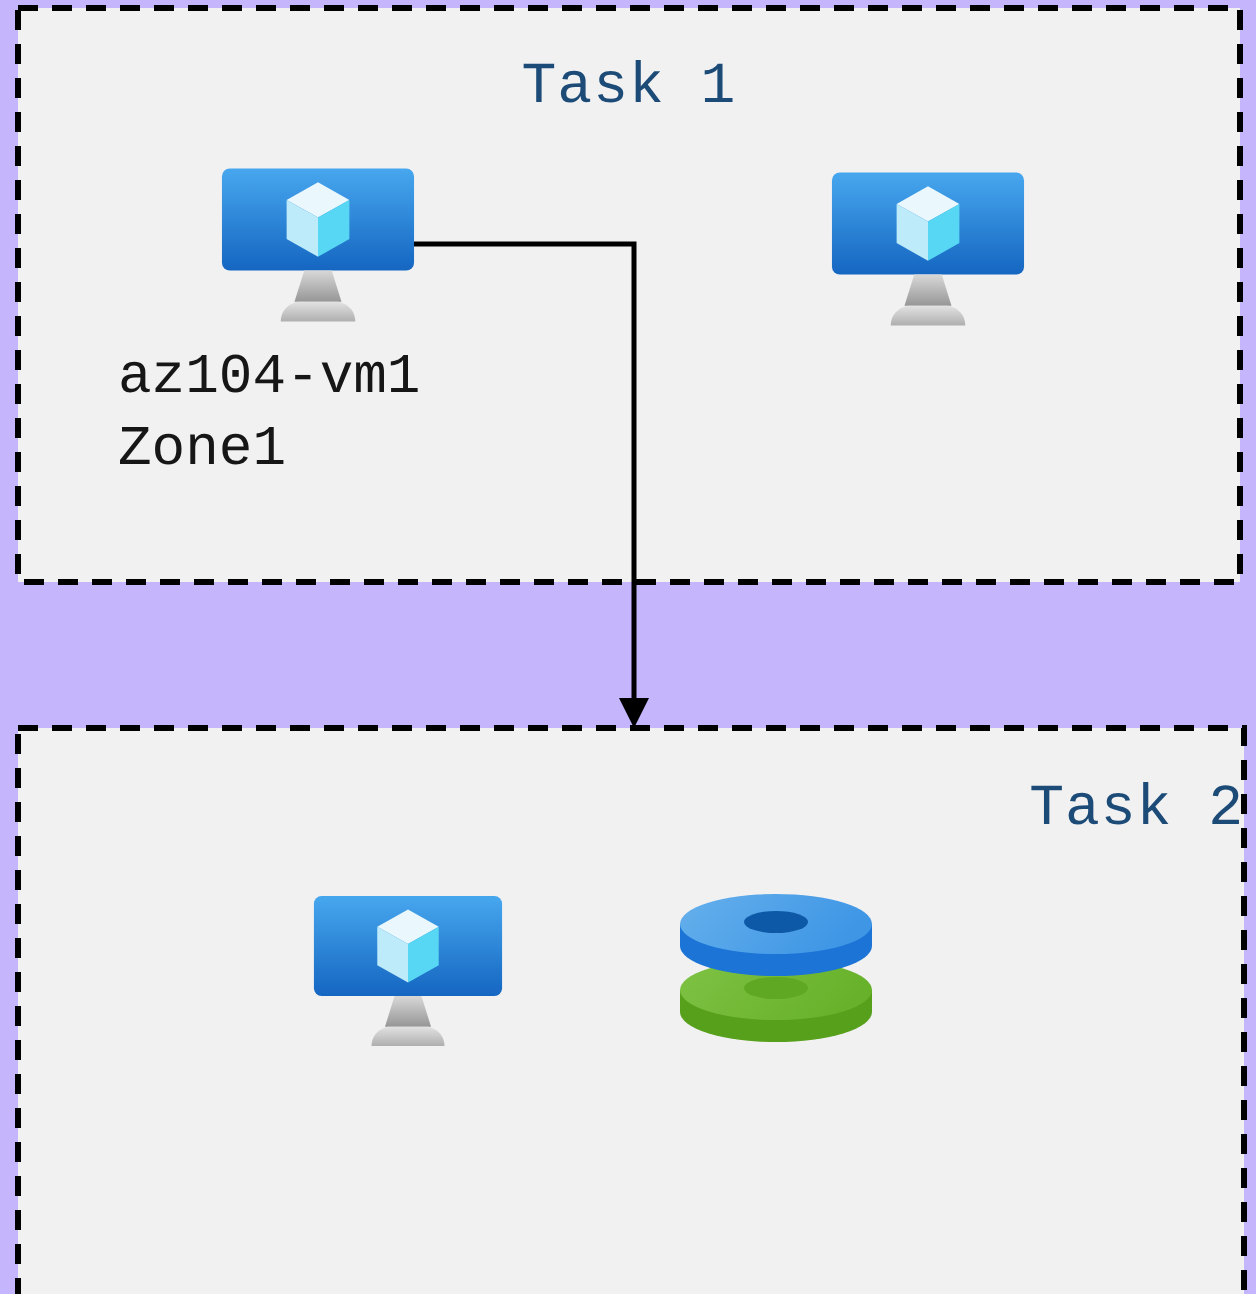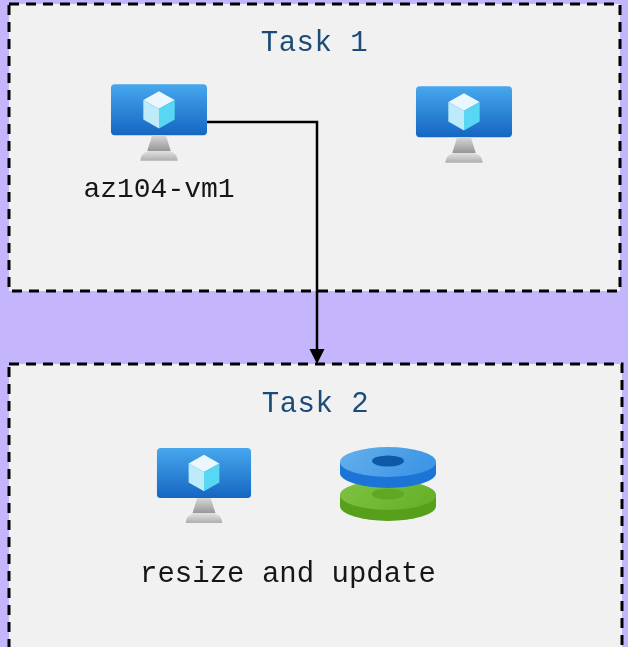--- a/index.html
+++ b/index.html
@@ -10,21 +10,21 @@
     font-family:Liberation Mono, monospace;
     overflow:hidden;
   }
   .layer{position:absolute;left:0;top:0;width:628px;height:654px;}
   .abs{position:absolute;}
   .task-title{
     width:613px;text-align:center;
     font-size:29px;color:#1C4B77;letter-spacing:0.5px;
   }
   .vm-label{
-    text-align:center;
+    text-align:left;
     font-size:28px;line-height:36px;color:#161616;
   }
   .vm-label span{display:block;}
   .caption{
     width:560px;text-align:center;
     font-size:29px;color:#161616;
   }
   svg{display:block;}
 </style>
 </head>
@@ -77,31 +77,32 @@
 
   <div class="abs task-title" style="left:8px;top:27px;">Task 1</div>
 
   <div class="abs" style="left:110px;top:84px;">
     <svg width="98" height="77" viewBox="0 0 100 78">
       <use href="#vm-icon-def"></use>
     </svg>
   </div>
   <div class="abs vm-label" style="left:59px;top:172px;width:200px;">
     <span>az104-vm1</span>
+    <span>Zone1</span>
   </div>
 
   <div class="abs" style="left:415px;top:86px;">
     <svg width="98" height="77" viewBox="0 0 100 78">
       <use href="#vm-icon-def"></use>
     </svg>
   </div>
   <div class="abs vm-label" style="left:364px;top:172px;width:200px;">
   </div>
 
-  <div class="abs task-title" style="left:9px;top:388px;">Task 2</div>
+  <div class="abs task-title" style="left:9px;top:388px;text-align:right;">Task 2</div>
 
   <div class="abs" style="left:156px;top:448px;">
     <svg width="96" height="75" viewBox="0 0 100 78">
       <use href="#vm-icon-def"></use>
     </svg>
   </div>
 
   <div class="abs" style="left:337px;top:442px;">
     <svg width="102" height="84" viewBox="0 0 102 84">
 
@@ -110,15 +111,14 @@
       <ellipse cx="51" cy="53" rx="48" ry="15" fill="url(#greenTopGrad)"></ellipse>
       <ellipse cx="51" cy="52" rx="16" ry="5.5" fill="#5FA824"></ellipse>
 
       <ellipse cx="51" cy="31" rx="48" ry="15" fill="#1B74D6"></ellipse>
       <rect x="3" y="20" width="96" height="11" fill="#1B74D6"></rect>
       <ellipse cx="51" cy="20" rx="48" ry="15" fill="url(#blueTopGrad)"></ellipse>
       <ellipse cx="51" cy="19" rx="16" ry="5.5" fill="#0D58A7"></ellipse>
     </svg>
   </div>
 
-  <div class="abs caption" style="left:8px;top:558px;">resize and update</div>
 
 </div>
 
 </body></html>

